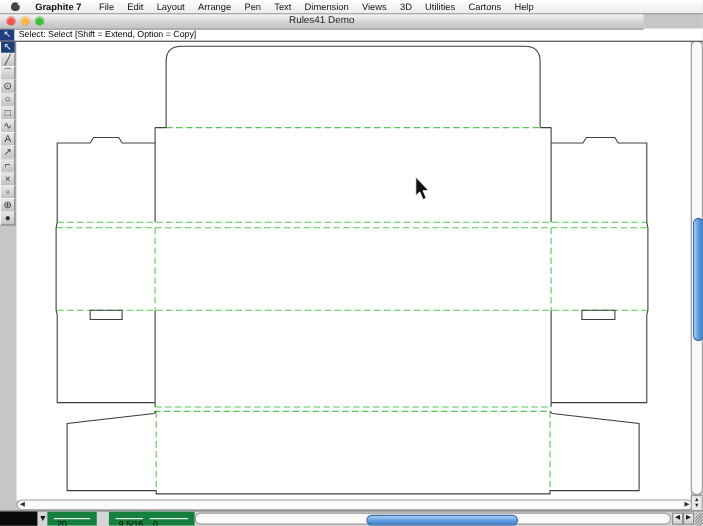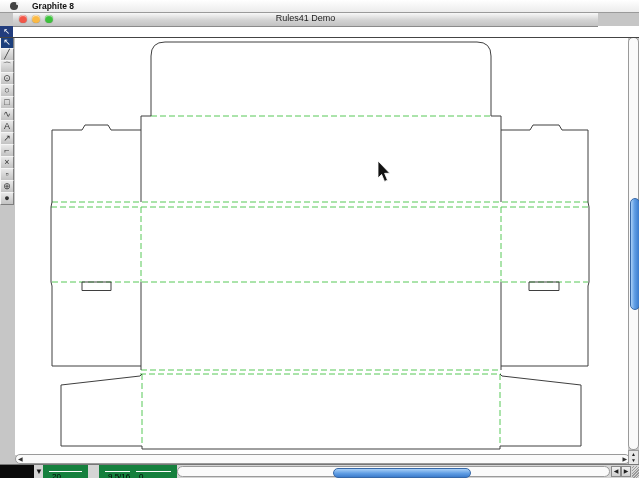--- a/index.html
+++ b/index.html
@@ -12,21 +12,21 @@
     display:flex;align-items:center;font-size:8.5px;color:#111;z-index:30;}
   .apple{width:8px;height:8px;border-radius:50% 50% 46% 46%;background:#444;
     margin:0 8px 0 10px;position:relative;flex:0 0 auto;}
   .apple::after{content:"";position:absolute;right:-1px;top:0;width:3px;height:3px;
     border-radius:50%;background:#ececec;}
   .appname{font-weight:bold;margin-right:4px;}
   .menu-item{padding:0 6px;white-space:nowrap;}
   
   .titlebar{position:absolute;left:0;top:12px;width:585px;height:14px;
     background:linear-gradient(#fdfdfd,#d2d2d2 60%,#c2c2c2);
-    border-bottom:1px solid #8a8a8a;z-index:29;margin-left:13px;}
+    border-bottom:1px solid #8a8a8a;z-index:29;}
   .title{position:absolute;left:0;right:0;top:1px;text-align:center;
     font-size:9px;color:#222;}
   .lights{position:absolute;left:6px;top:3px;display:flex;gap:5px;}
   .light{width:8px;height:8px;border-radius:50%;box-shadow:inset 0 1px 1px rgba(255,255,255,.7),0 0 1px rgba(0,0,0,.5);}
   
   .msgbar{position:absolute;left:0;top:26px;width:639px;height:11px;background:#fff;
     border-bottom:1px solid #444;display:flex;align-items:center;z-index:28;}
   .msgicon{width:13px;height:11px;background:#223d7d;color:#fff;font-size:8px;
     line-height:11px;text-align:center;flex:0 0 auto;}
   .msgtext{font-size:8px;color:#000;padding-left:4px;white-space:nowrap;}
@@ -68,34 +68,49 @@
     border:1px solid #8a8a8a;box-sizing:border-box;text-align:center;font-size:6px;line-height:9px;color:#222;}
   .wb-left{left:611px;} .wb-right{left:621px;}
   .grip{position:absolute;left:632px;top:1px;width:7px;height:12px;
     background:repeating-linear-gradient(135deg,#d8d8d8 0 1px,#9a9a9a 1px 2px);}
 </style>
 </head>
 <body>
 
 <div class="menubar">
   <span class="apple"></span>
-  <span class="appname menu-item">Graphite 8</span>
+  <span class="appname menu-item">Graphite 7</span>
+  <span id="menu-items" style="display:flex;">
+      <span class="menu-item">File</span>
+      <span class="menu-item">Edit</span>
+      <span class="menu-item">Layout</span>
+      <span class="menu-item">Arrange</span>
+      <span class="menu-item">Pen</span>
+      <span class="menu-item">Text</span>
+      <span class="menu-item">Dimension</span>
+      <span class="menu-item">Views</span>
+      <span class="menu-item">3D</span>
+      <span class="menu-item">Utilities</span>
+      <span class="menu-item">Cartons</span>
+      <span class="menu-item">Help</span>
+    </span>
 </div>
 
 <div class="titlebar">
   <div class="lights">
     <span class="light" style="background:#f25648;"></span>
     <span class="light" style="background:#fbb943;"></span>
     <span class="light" style="background:#3cc13b;"></span>
   </div>
   <div class="title">Rules41 Demo</div>
 </div>
 
 <div class="msgbar">
   <span class="msgicon">↖</span>
+  <span class="msgtext">Select: Select  [Shift = Extend, Option = Copy]</span>
 </div>
 
 <div class="palette" id="palette">
     <div class="tool active">↖</div>
     <div class="tool">╱</div>
     <div class="tool">⌒</div>
     <div class="tool">⊙</div>
     <div class="tool">○</div>
     <div class="tool">□</div>
     <div class="tool">∿</div>

